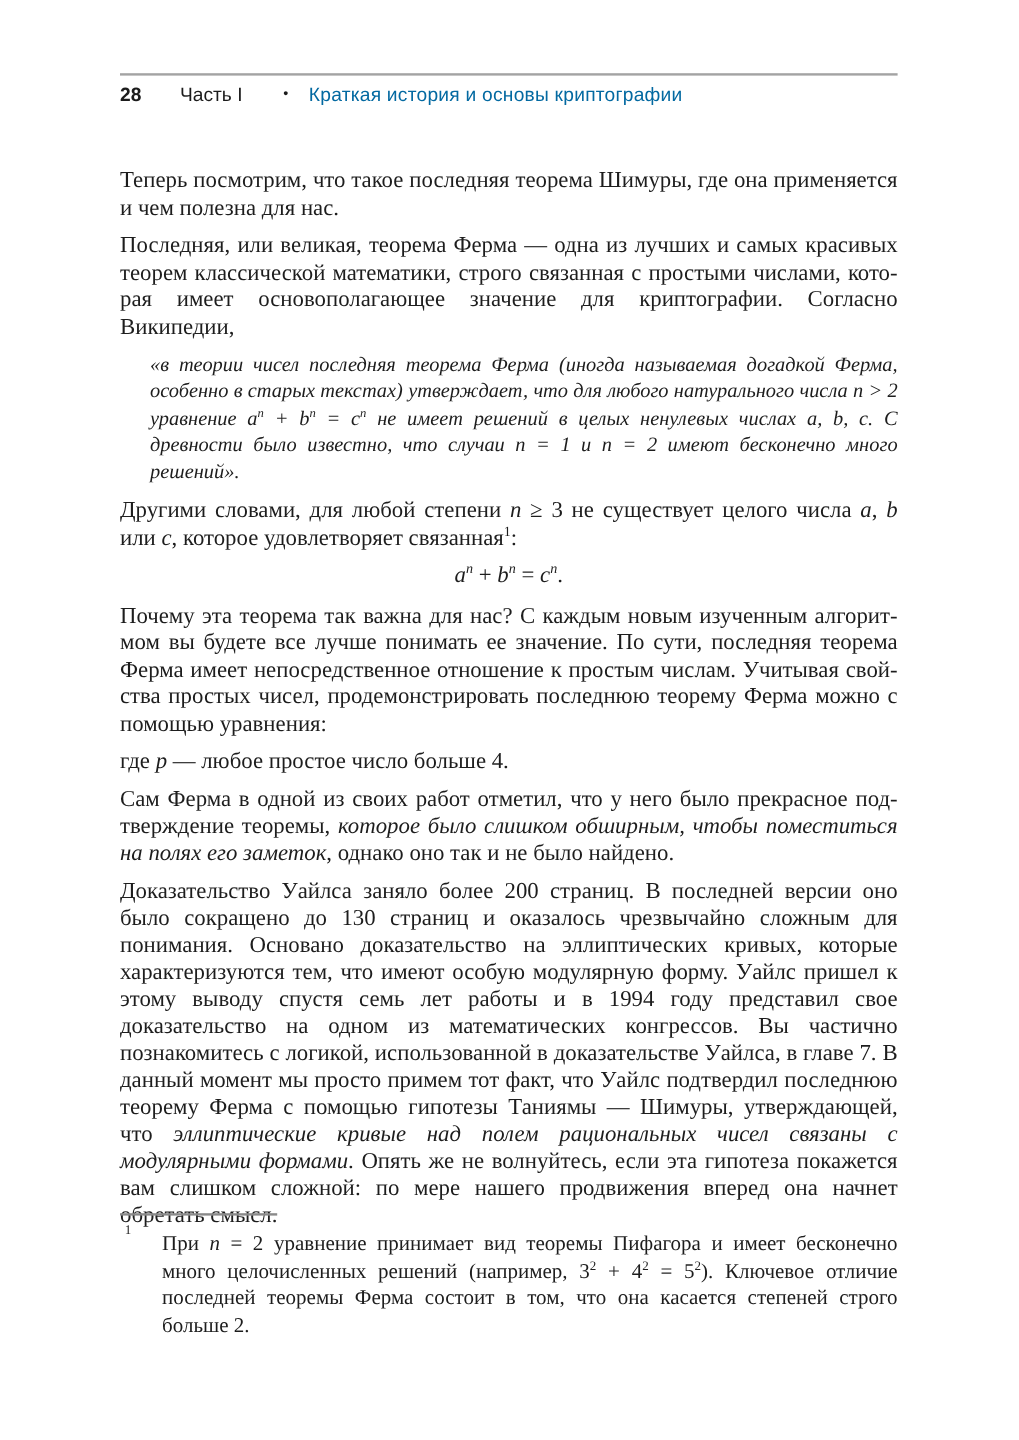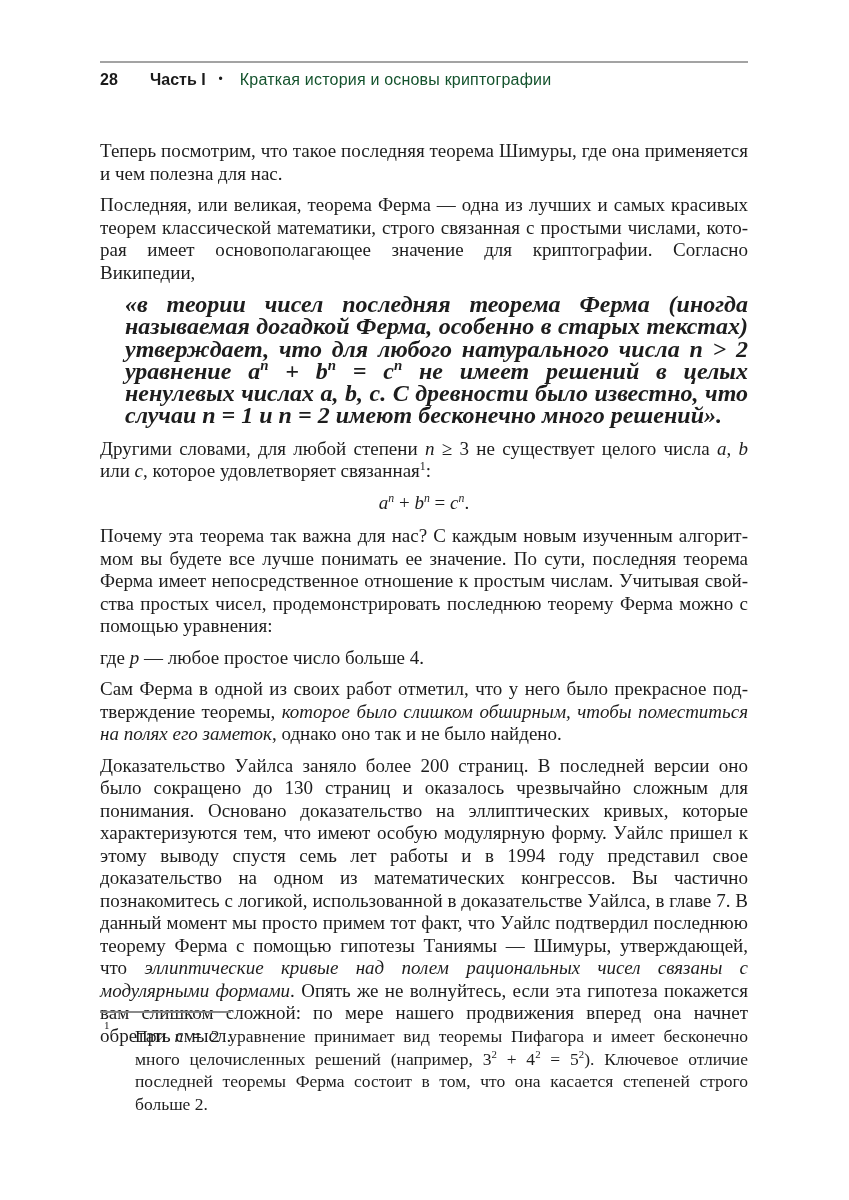--- a/index.html
+++ b/index.html
@@ -22,40 +22,39 @@
   .header-row {
     display: flex;
     align-items: baseline;
     margin-top: 8px;
     font-family: "Liberation Sans", sans-serif;
     font-size: 16px;
     color: #1b1b1b;
     white-space: nowrap;
   }
   .page-num { font-weight: 700; width: 50px; }
-  .part-label { font-weight: 700; margin-right: 13px; }
+  .part-label { font-weight: 400; margin-right: 34px; }
   .separator-dot { margin-right: 17px; font-size: 12px; position: relative; top: -2px; }
-  .chapter-title { letter-spacing: 0.2px; color: #14532d; }
+  .chapter-title { letter-spacing: 0.2px; color: #0369a1; }
   
   main {
     display: block;
     margin-top: 51px;
     font-size: 19px;
     line-height: 22.5px;
     text-align: justify;
   }
   .block { margin: 0 0 9px 0; hyphens: auto; -webkit-hyphens: auto; }
   .quote {
     margin-left: 25px;
     margin-top: 2px;
     margin-bottom: 11px;
     font-style: italic;
-    font-size: 24px;
+    font-size: 17px;
     line-height: 22.3px;
-    font-weight: bold;
   }
   .formula {
     text-align: center;
     margin: 2px 0 11px 0;
   }
   .it { font-style: italic; }
   sup { font-size: 62%; line-height: 0; }
   
   footer {
     position: absolute;

